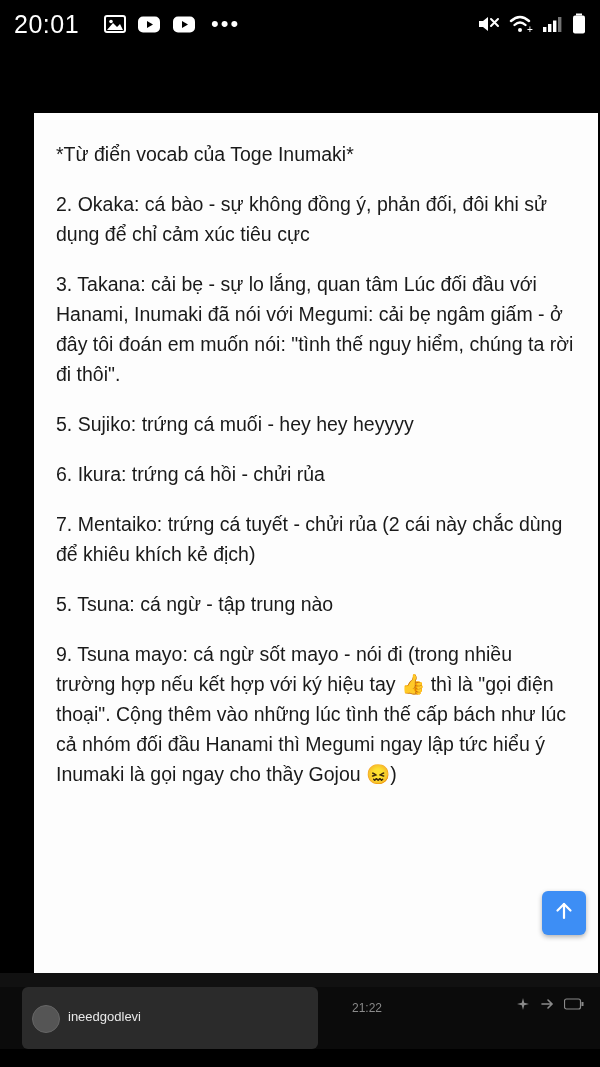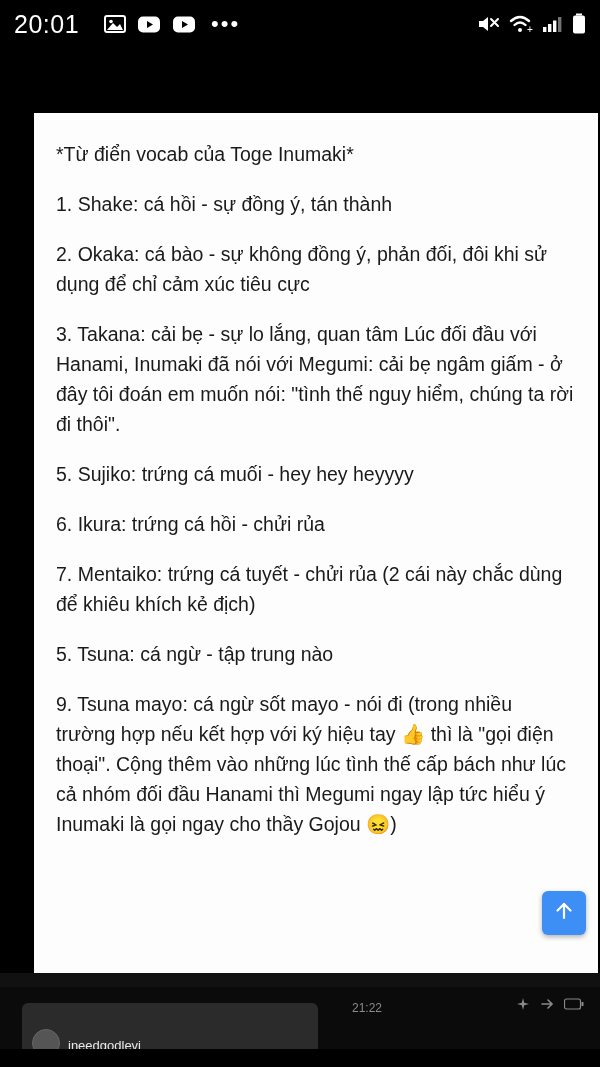--- a/index.html
+++ b/index.html
@@ -114,27 +114,27 @@
   .bottom-strip {
     position: absolute;
     left: 0; top: 0;
     width: 600px;
     height: 14px;
     background: #111;
   }
   .comment-pill {
     position: absolute;
     left: 22px;
-    top: 30px;
+    top: 14px;
     width: 296px;
     height: 62px;
     background: #2b2b2b;
     border-radius: 6px;
     display: flex;
-    align-items: flex-end;
+    align-items: center;
     padding: 8px 10px;
     overflow: hidden;
   }
   .avatar {
     width: 28px;
     height: 28px;
     border-radius: 50%;
     background: #555;
     flex: 0 0 auto;
     margin-right: 8px;
@@ -244,21 +244,20 @@
         <rect x="1" y="2.5" width="12" height="18" rx="2" fill="#ffffff"></rect>
       </svg>
     </span>
   </div>
 </div>
 
 <div class="top-gap"></div>
 
 <div class="content-card">
   <p class="vocab-line">*Từ điển vocab của Toge Inumaki*</p>
-  <p class="vocab-line">1. Shake: cá hồi - sự đồng ý, tán thành</p>
   <p class="vocab-line">2. Okaka: cá bào - sự không đồng ý, phản đối, đôi khi sử dụng để chỉ cảm xúc tiêu cực</p>
   <p class="vocab-line">3. Takana: cải bẹ - sự lo lắng, quan tâm
 Lúc đối đầu với Hanami, Inumaki đã nói với Megumi: cải bẹ ngâm giấm - ở đây tôi đoán em muốn nói: "tình thế nguy hiểm, chúng ta rời đi thôi".</p>
   <p class="vocab-line">5. Sujiko: trứng cá muối - hey hey heyyyy</p>
   <p class="vocab-line">6. Ikura: trứng cá hồi - chửi rủa</p>
   <p class="vocab-line">7. Mentaiko: trứng cá tuyết - chửi rủa (2 cái này chắc dùng để khiêu khích kẻ địch)</p>
   <p class="vocab-line">5. Tsuna: cá ngừ - tập trung nào</p>
   <p class="vocab-line">9. Tsuna mayo: cá ngừ sốt mayo - nói đi (trong nhiều trường hợp nếu kết hợp với ký hiệu tay 👍 thì là "gọi điện thoại". Cộng thêm vào những lúc tình thế cấp bách như lúc cả nhóm đối đầu Hanami thì Megumi ngay lập tức hiểu ý Inumaki là gọi ngay cho thầy Gojou 😖)</p>
 
   <div class="fab">

